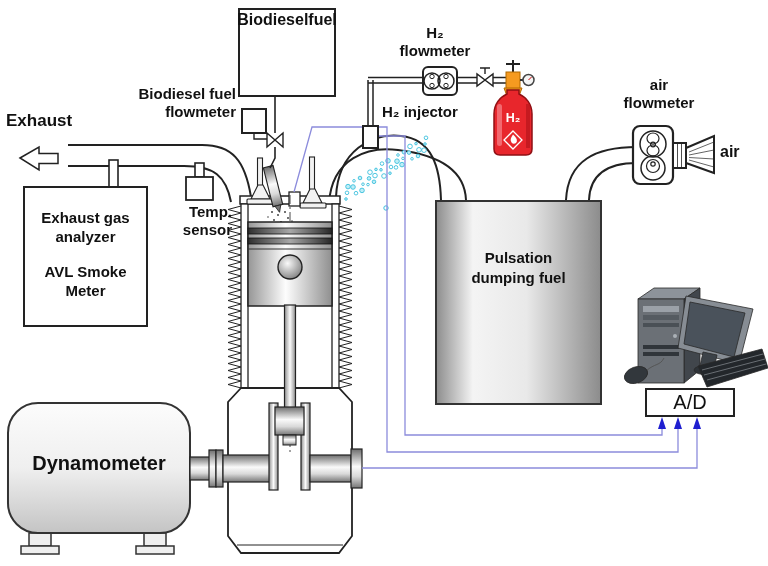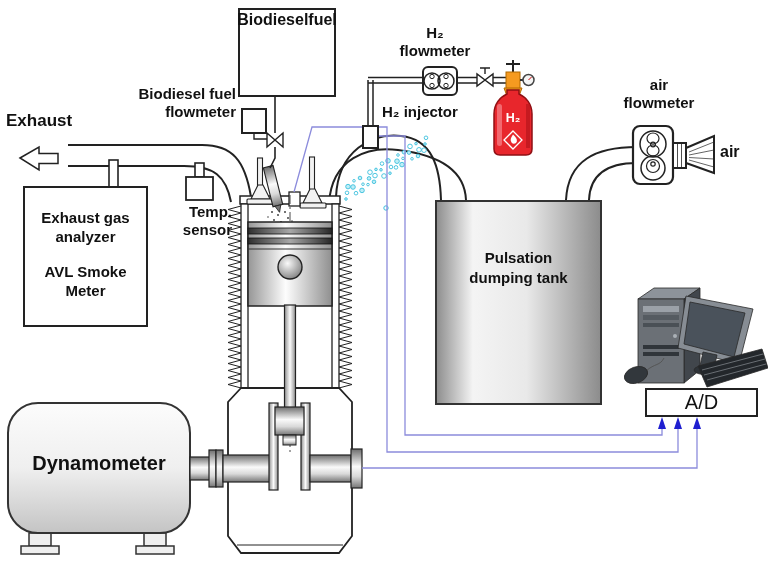--- a/index.html
+++ b/index.html
@@ -11,21 +11,21 @@
        text-align:center;font-weight:bold;}
   #box-biodiesel{left:238px;top:8px;width:98px;height:89px;font-size:16px;line-height:19px;
        display:flex;justify-content:center;}
   #box-analyzer{left:17px;top:186px;width:125px;height:141px;font-size:15px;line-height:19px;
        padding-top:20px;margin-left:6px;}
   #box-analyzer .p2{margin-top:16px;}
   #box-tank{left:435px;top:200px;width:167px;height:205px;border:2px solid #333;
        background:linear-gradient(90deg,#8f8f8f 0%,#f4f4f4 22%,#e9e9e9 55%,#8d8d8d 100%);
        font-size:15px;line-height:20px;}
   #box-tank .inner{width:112px;margin:46px auto 0 auto;}
-  #box-ad{left:645px;top:388px;width:113px;height:29px;font-size:20px;font-weight:normal;
+  #box-ad{left:645px;top:388px;width:90px;height:29px;font-size:20px;font-weight:normal;
        line-height:25px;}
   #lbl-exhaust{left:6px;top:112px;font-size:17px;}
   #lbl-bfm{left:112px;top:85px;width:124px;text-align:right;}
   #lbl-h2fm{left:392px;top:24px;width:86px;text-align:center;}
   #lbl-h2inj{left:382px;top:103px;}
   #lbl-airfm{left:614px;top:76px;width:90px;text-align:center;}
   #lbl-air{left:720px;top:143px;font-size:16px;}
   #lbl-temp{left:152px;top:203px;width:80px;text-align:right;}
   #lbl-dyno{left:18px;top:454px;width:162px;text-align:center;font-size:20px;}
 </style>
@@ -298,21 +298,21 @@
   <div>Biodiesel</div>
   <div>fuel</div>
 </div>
 
 <div class="box" id="box-analyzer">
   <div class="p1">Exhaust gas analyzer</div>
   <div class="p2">AVL Smoke Meter</div>
 </div>
 
 <div class="box" id="box-tank">
-  <div class="inner">Pulsation dumping tank</div>
+  <div class="inner">Pulsation dumping fuel</div>
 </div>
 
 <div class="box" id="box-ad">
   <span>A/D</span>
 </div>
 
 <div class="lbl" id="lbl-exhaust">Exhaust</div>
 
 <div class="lbl" id="lbl-bfm">
   <div>Biodiesel fuel</div>

